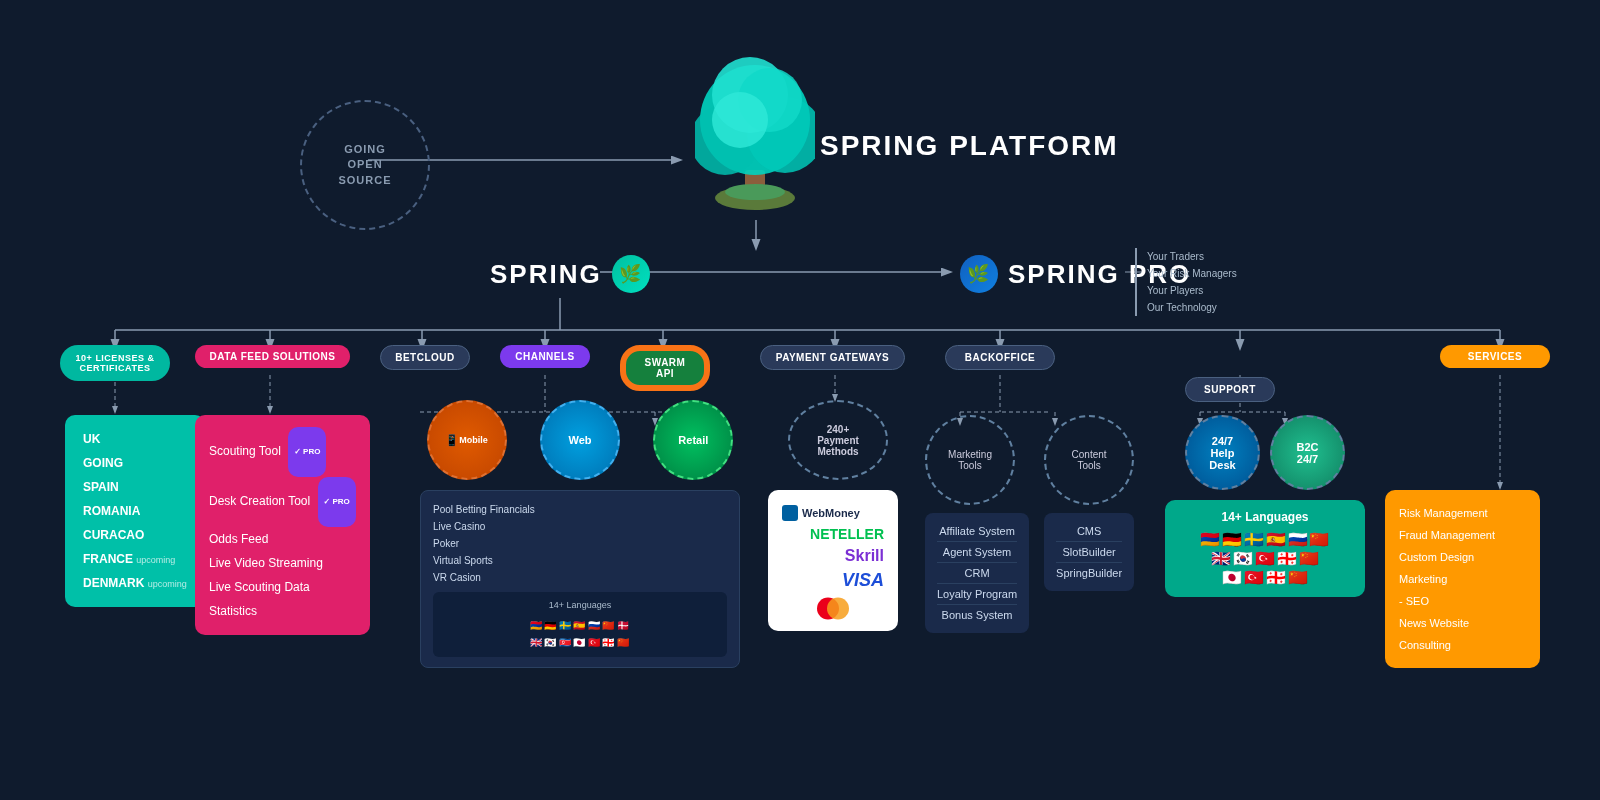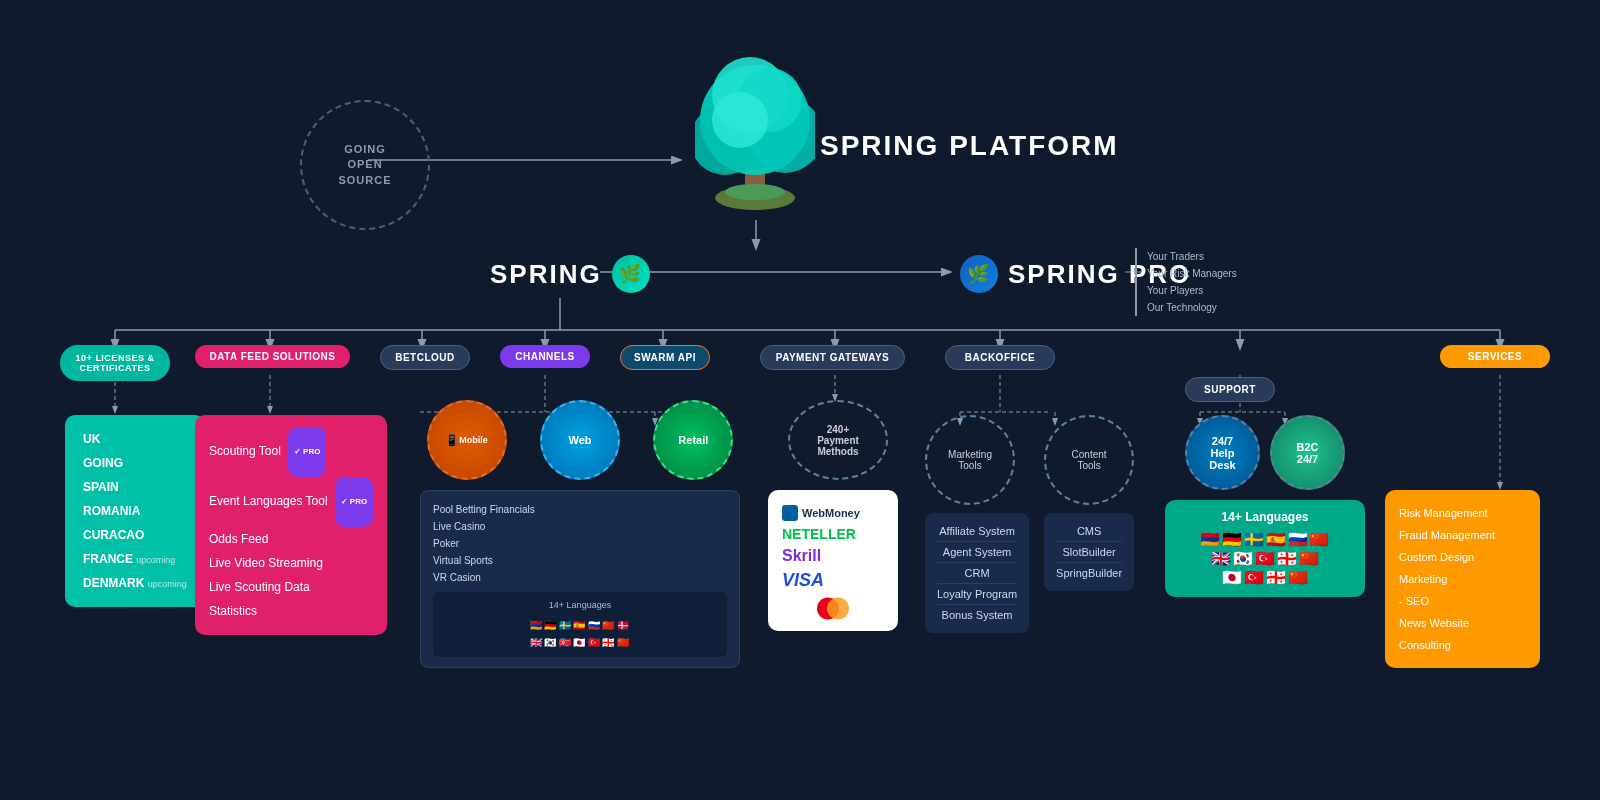--- a/index.html
+++ b/index.html
@@ -117,21 +117,21 @@
       font-size: 10px;
       font-weight: 700;
       letter-spacing: 0.5px;
       top: 345px;
     }
 
     .cat-licenses { left: 60px; background: #00b8a0; width: 110px; font-size: 9px; padding: 8px 10px; }
     .cat-datafeed { left: 195px; background: #e0206a; width: 155px; }
     .cat-betcloud { left: 380px; background: #2a3a5a; border: 1px solid #4a6080; width: 90px; }
     .cat-channels { left: 500px; background: #7c3aed; width: 90px; }
-    .cat-swarmapi { left: 620px; background: #0c4a6e; border: 1px solid #f97316; width: 90px; }
+    .cat-swarmapi { left: 620px; background: #15803d; border: 6px solid #f97316; width: 90px; }
     .cat-payment  { left: 760px; background: #2a3a5a; border: 1px solid #4a6080; width: 145px; }
     .cat-backoffice{ left: 945px; background: #2a3a5a; border: 1px solid #4a6080; width: 110px; }
     .cat-support  { left: 1185px; background: #2a3a5a; border: 1px solid #4a6080; width: 90px; margin-top: 32px; }
     .cat-services { left: 1440px; background: #ff9900; width: 110px; }
 
     
     .license-list {
       position: absolute;
       top: 415px;
       left: 65px;
@@ -270,21 +270,21 @@
       background: white;
       border-radius: 10px;
       padding: 10px 14px;
       width: 130px;
     }
     .payment-box .pmethod {
       font-size: 13px;
       font-weight: 900;
       color: #1a2a4a;
       margin: 5px 0;
-      text-align: left;
+      text-align: right;
     }
     .payment-box .neteller { color: #00c050; font-size: 14px; }
     .payment-box .skrill { color: #7b2fd4; font-size: 16px; }
     .payment-box .visa { color: #1d4ed8; font-size: 18px; font-style: italic; }
     .mastercard-icon {
       display: flex;
       justify-content: center;
       margin-top: 4px;
     }
 
@@ -559,21 +559,21 @@
       <span class="upcoming"> upcoming</span>
     </div>
   </div>
 
   <div class="datafeed-list">
     <div>
       <span>Scouting Tool</span>
       <span class="pro-badge">✓ PRO</span>
     </div>
     <div>
-      <span>Event Languages Tool</span>
+      <span>Desk Creation Tool</span>
       <span class="pro-badge">✓ PRO</span>
     </div>
     <div>Odds Feed</div>
     <div>Live Video Streaming</div>
     <div>Live Scouting Data</div>
     <div>Statistics</div>
   </div>
 
   <div class="channels-section" style="position:absolute;top:400px;left:420px;">
     <div class="channel-circles">

